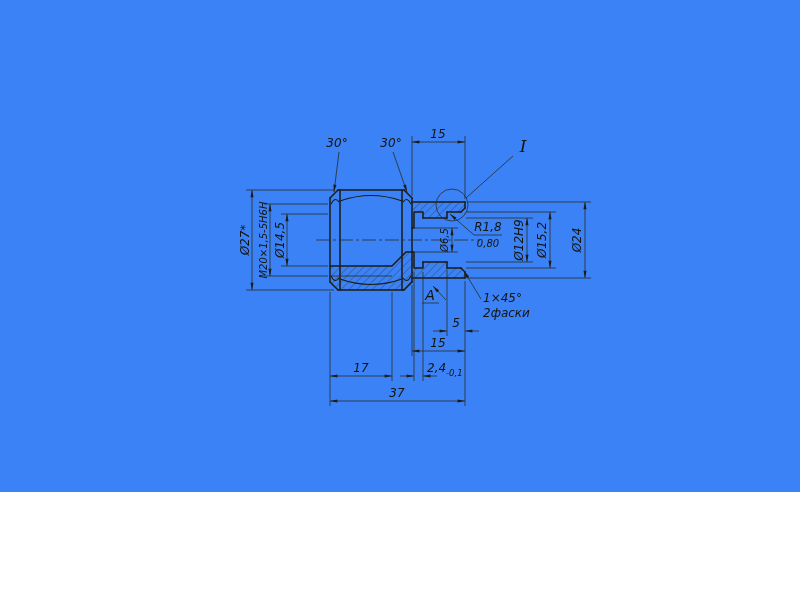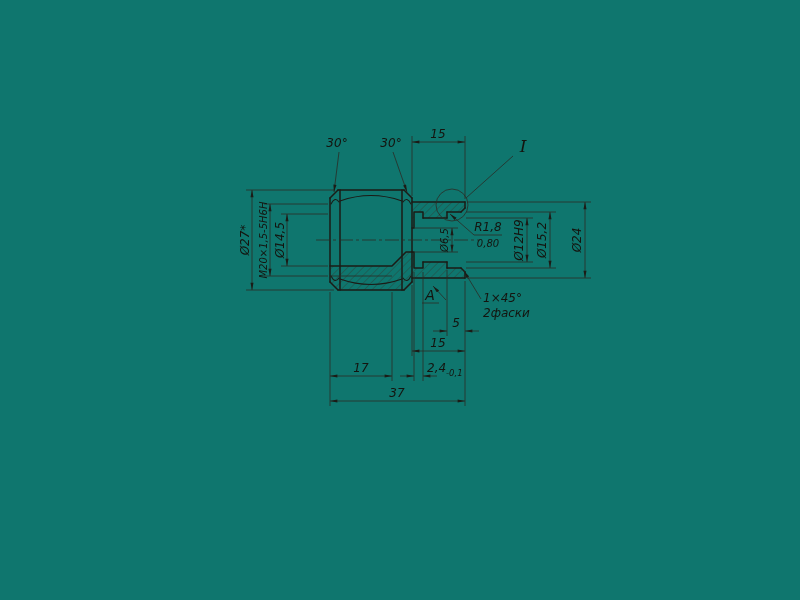--- a/index.html
+++ b/index.html
@@ -1,16 +1,16 @@
 <!DOCTYPE html>
 <html><head>
 <meta charset="utf-8">
 <style>
   html,body{margin:0;padding:0;background:#ffffff;}
-  .page{position:relative;width:800px;height:600px;background:#0f766e;overflow:hidden;
+  .page{position:relative;width:800px;height:492px;background:#3b82f6;overflow:hidden;
         font-family:"DejaVu Sans",sans-serif;}
   svg{position:absolute;left:0;top:0;}
   text{fill:#14140f;font-style:italic;font-family:"DejaVu Sans",sans-serif;}
   .dimtxt{font-size:12px;}
   .dimtxt-sm{font-size:10px;}
   .dimtxt-xs{font-size:8.5px;}
   .detailtxt{font-size:17px;font-family:"DejaVu Serif",serif;}
   .viewtxt{font-size:14px;}
   .outline{stroke:#1b1b16;stroke-width:1.5;fill:none;stroke-linecap:round;}
   .mid{stroke:#1b1b16;stroke-width:1.1;fill:none;stroke-linecap:round;}

